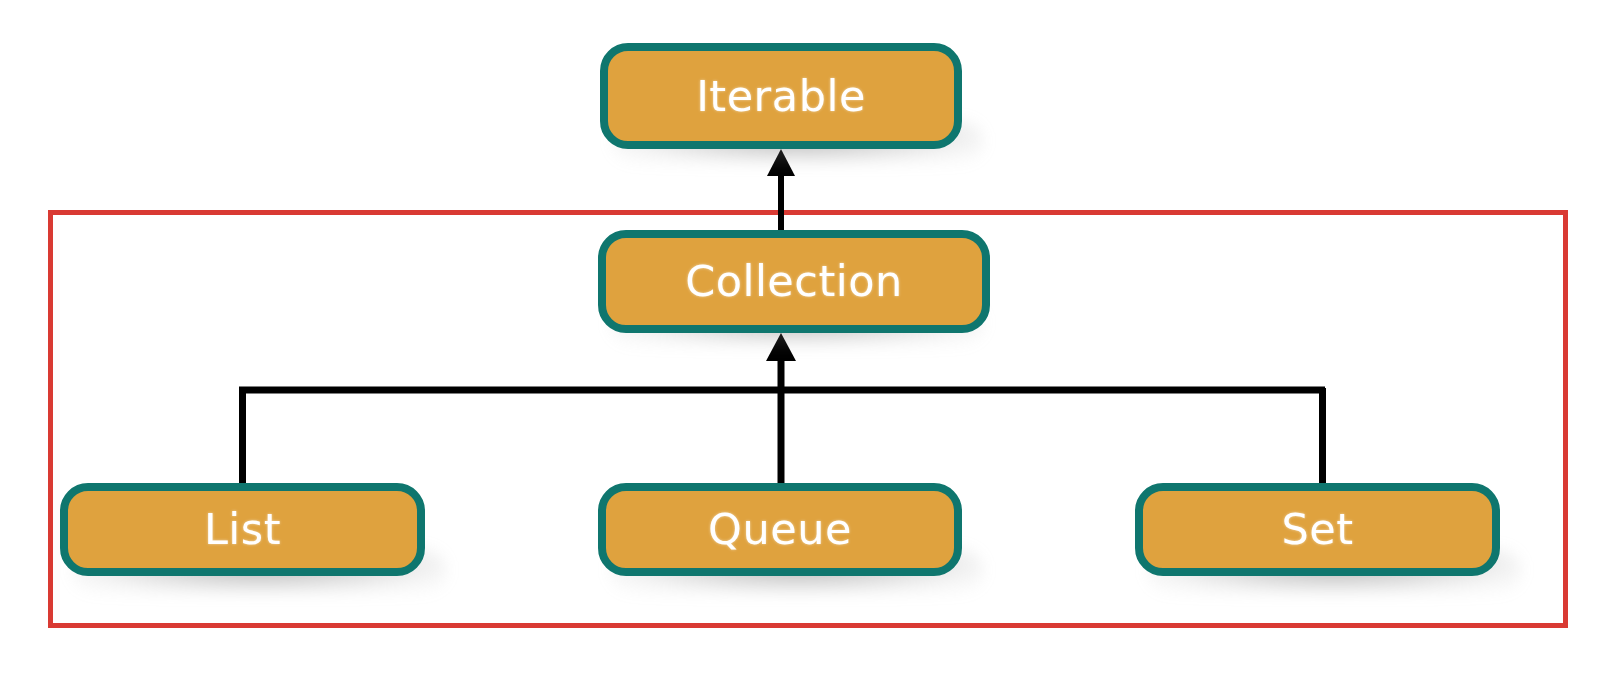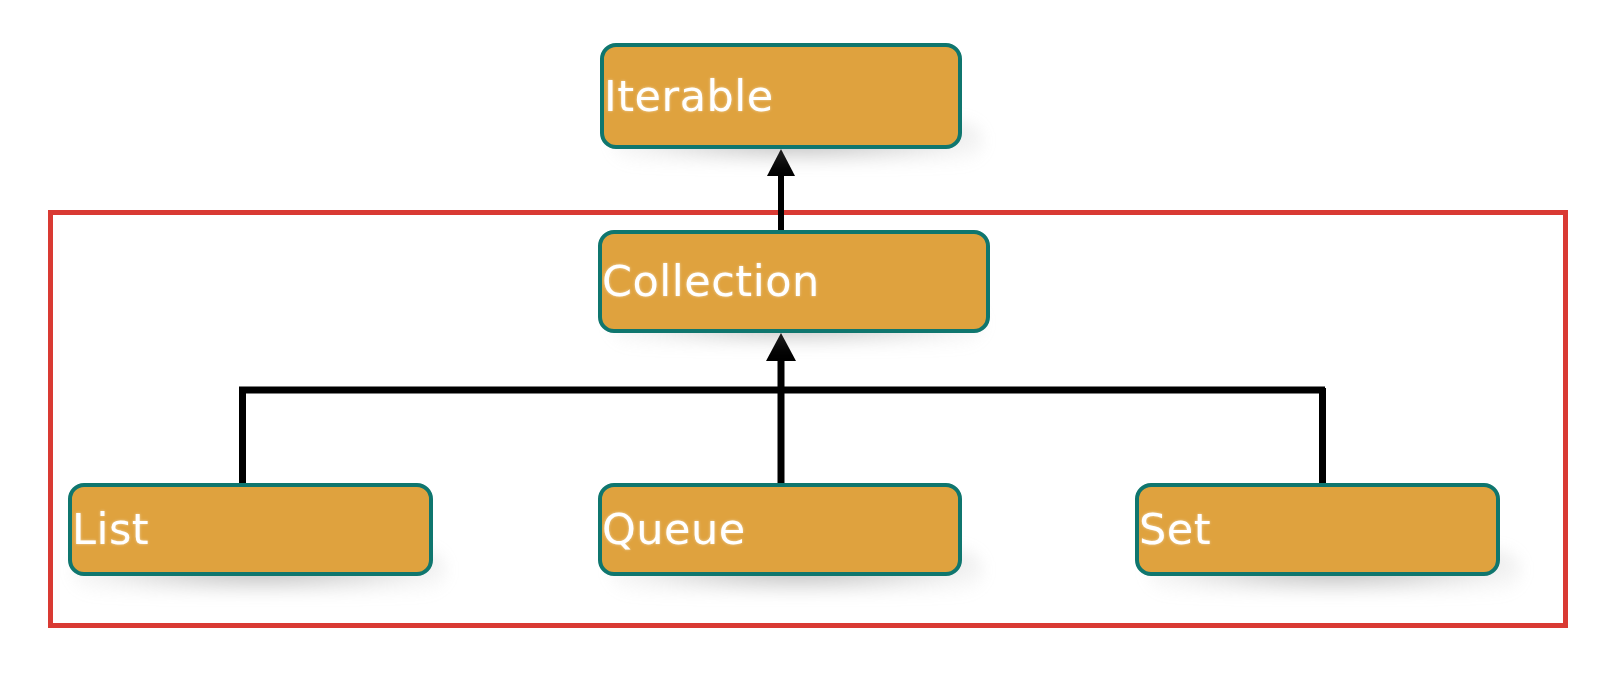--- a/index.html
+++ b/index.html
@@ -24,25 +24,25 @@
     left: 0;
     top: 0;
     width: 1606px;
     height: 678px;
   }
   
   .node {
     position: absolute;
     box-sizing: border-box;
     background: #dfa23e;
-    border: 4px solid #0f766e;
-    border-radius: 16px;
+    border: 8px solid #0f766e;
+    border-radius: 28px;
     display: flex;
     align-items: center;
-    justify-content: flex-start;
+    justify-content: center;
     z-index: 5;
   }
   .node-label {
     color: #ffffff;
     font-family: "DejaVu Sans", sans-serif;
     font-size: 43px;
     font-weight: 400;
     letter-spacing: 0.5px;
     line-height: 1;
     text-shadow: 0 0 3px rgba(255,255,255,0.55);
@@ -58,21 +58,21 @@
                 rgba(120,120,120,0.26) 42%,
                 rgba(160,160,160,0.10) 70%,
                 rgba(255,255,255,0) 100%);
     filter: blur(7px);
     z-index: 1;
     pointer-events: none;
   }
   
   #node-iterable   { left: 600px;  top: 43px;  width: 362px; height: 106px; }
   #node-collection { left: 598px;  top: 230px; width: 392px; height: 103px; }
-  #node-list       { left: 60px;   top: 483px; width: 365px; height: 93px; margin-left: 8px; }
+  #node-list       { left: 60px;   top: 483px; width: 365px; height: 93px; }
   #node-queue      { left: 598px;  top: 483px; width: 364px; height: 93px; }
   #node-set        { left: 1135px; top: 483px; width: 365px; height: 93px; }
 
   #shadow-iterable   { left: 612px;  top: 120px; width: 372px; height: 44px; }
   #shadow-collection { left: 610px;  top: 302px; width: 374px; height: 44px; }
   #shadow-list       { left: 72px;   top: 548px; width: 375px; height: 46px; }
   #shadow-queue      { left: 610px;  top: 548px; width: 374px; height: 46px; }
   #shadow-set        { left: 1147px; top: 548px; width: 375px; height: 46px; }
 </style>
 </head>

